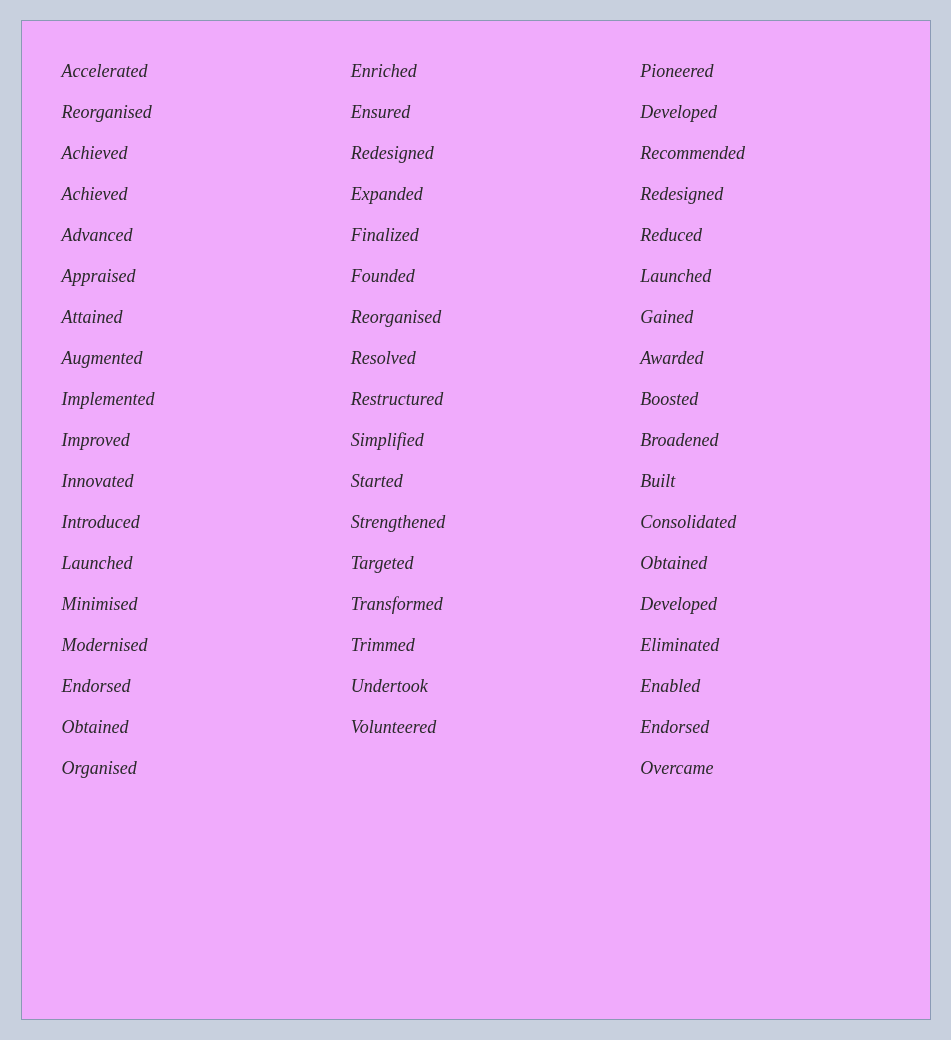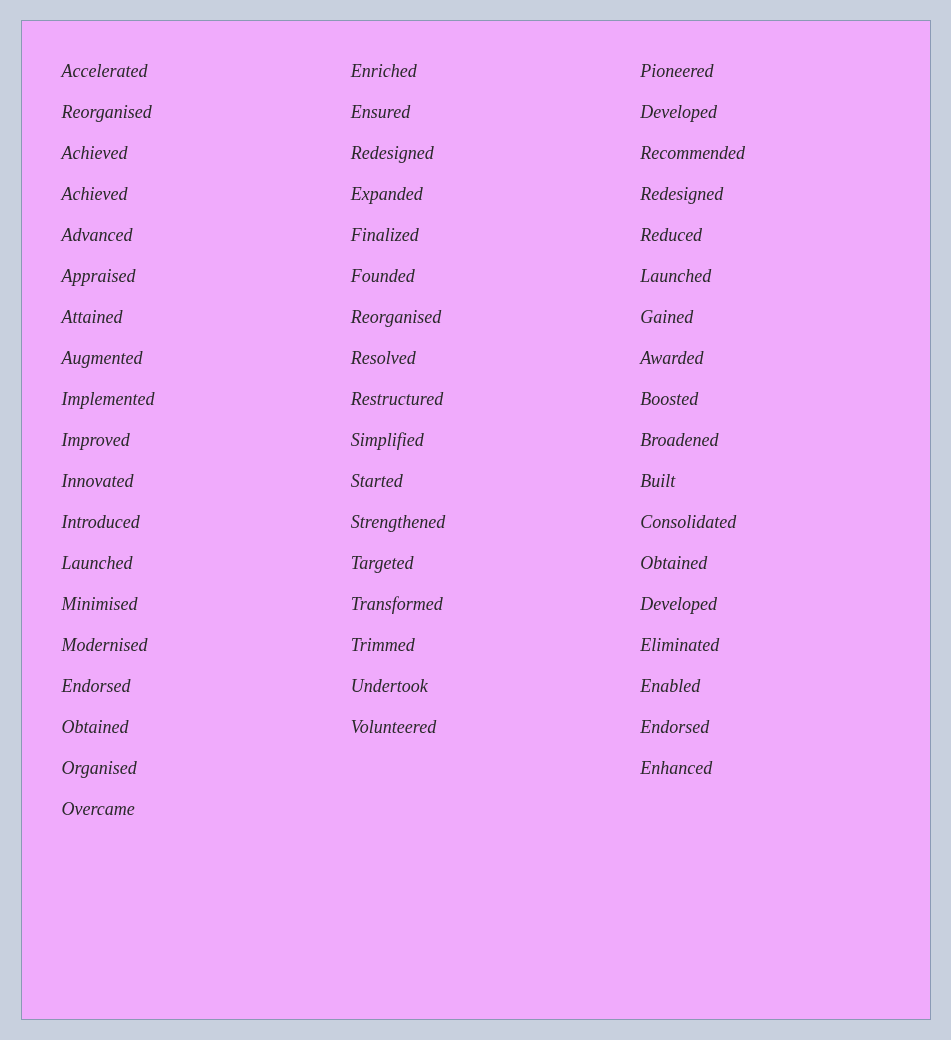--- a/index.html
+++ b/index.html
@@ -90,17 +90,16 @@
       <div class="word-item">Trimmed</div>
       <div class="word-item">Eliminated</div>
       <div class="word-item">Endorsed</div>
       <div class="word-item">Undertook</div>
       <div class="word-item">Enabled</div>
       <div class="word-item">Obtained</div>
       <div class="word-item">Volunteered</div>
       <div class="word-item">Endorsed</div>
       <div class="word-item">Organised</div>
       <div class="word-item"></div>
-      <div class="word-item">Enhanced</div>
       <div class="word-item">Overcame</div>
       <div class="word-item"></div>
     </div>
 </div>
 
 </body></html>

